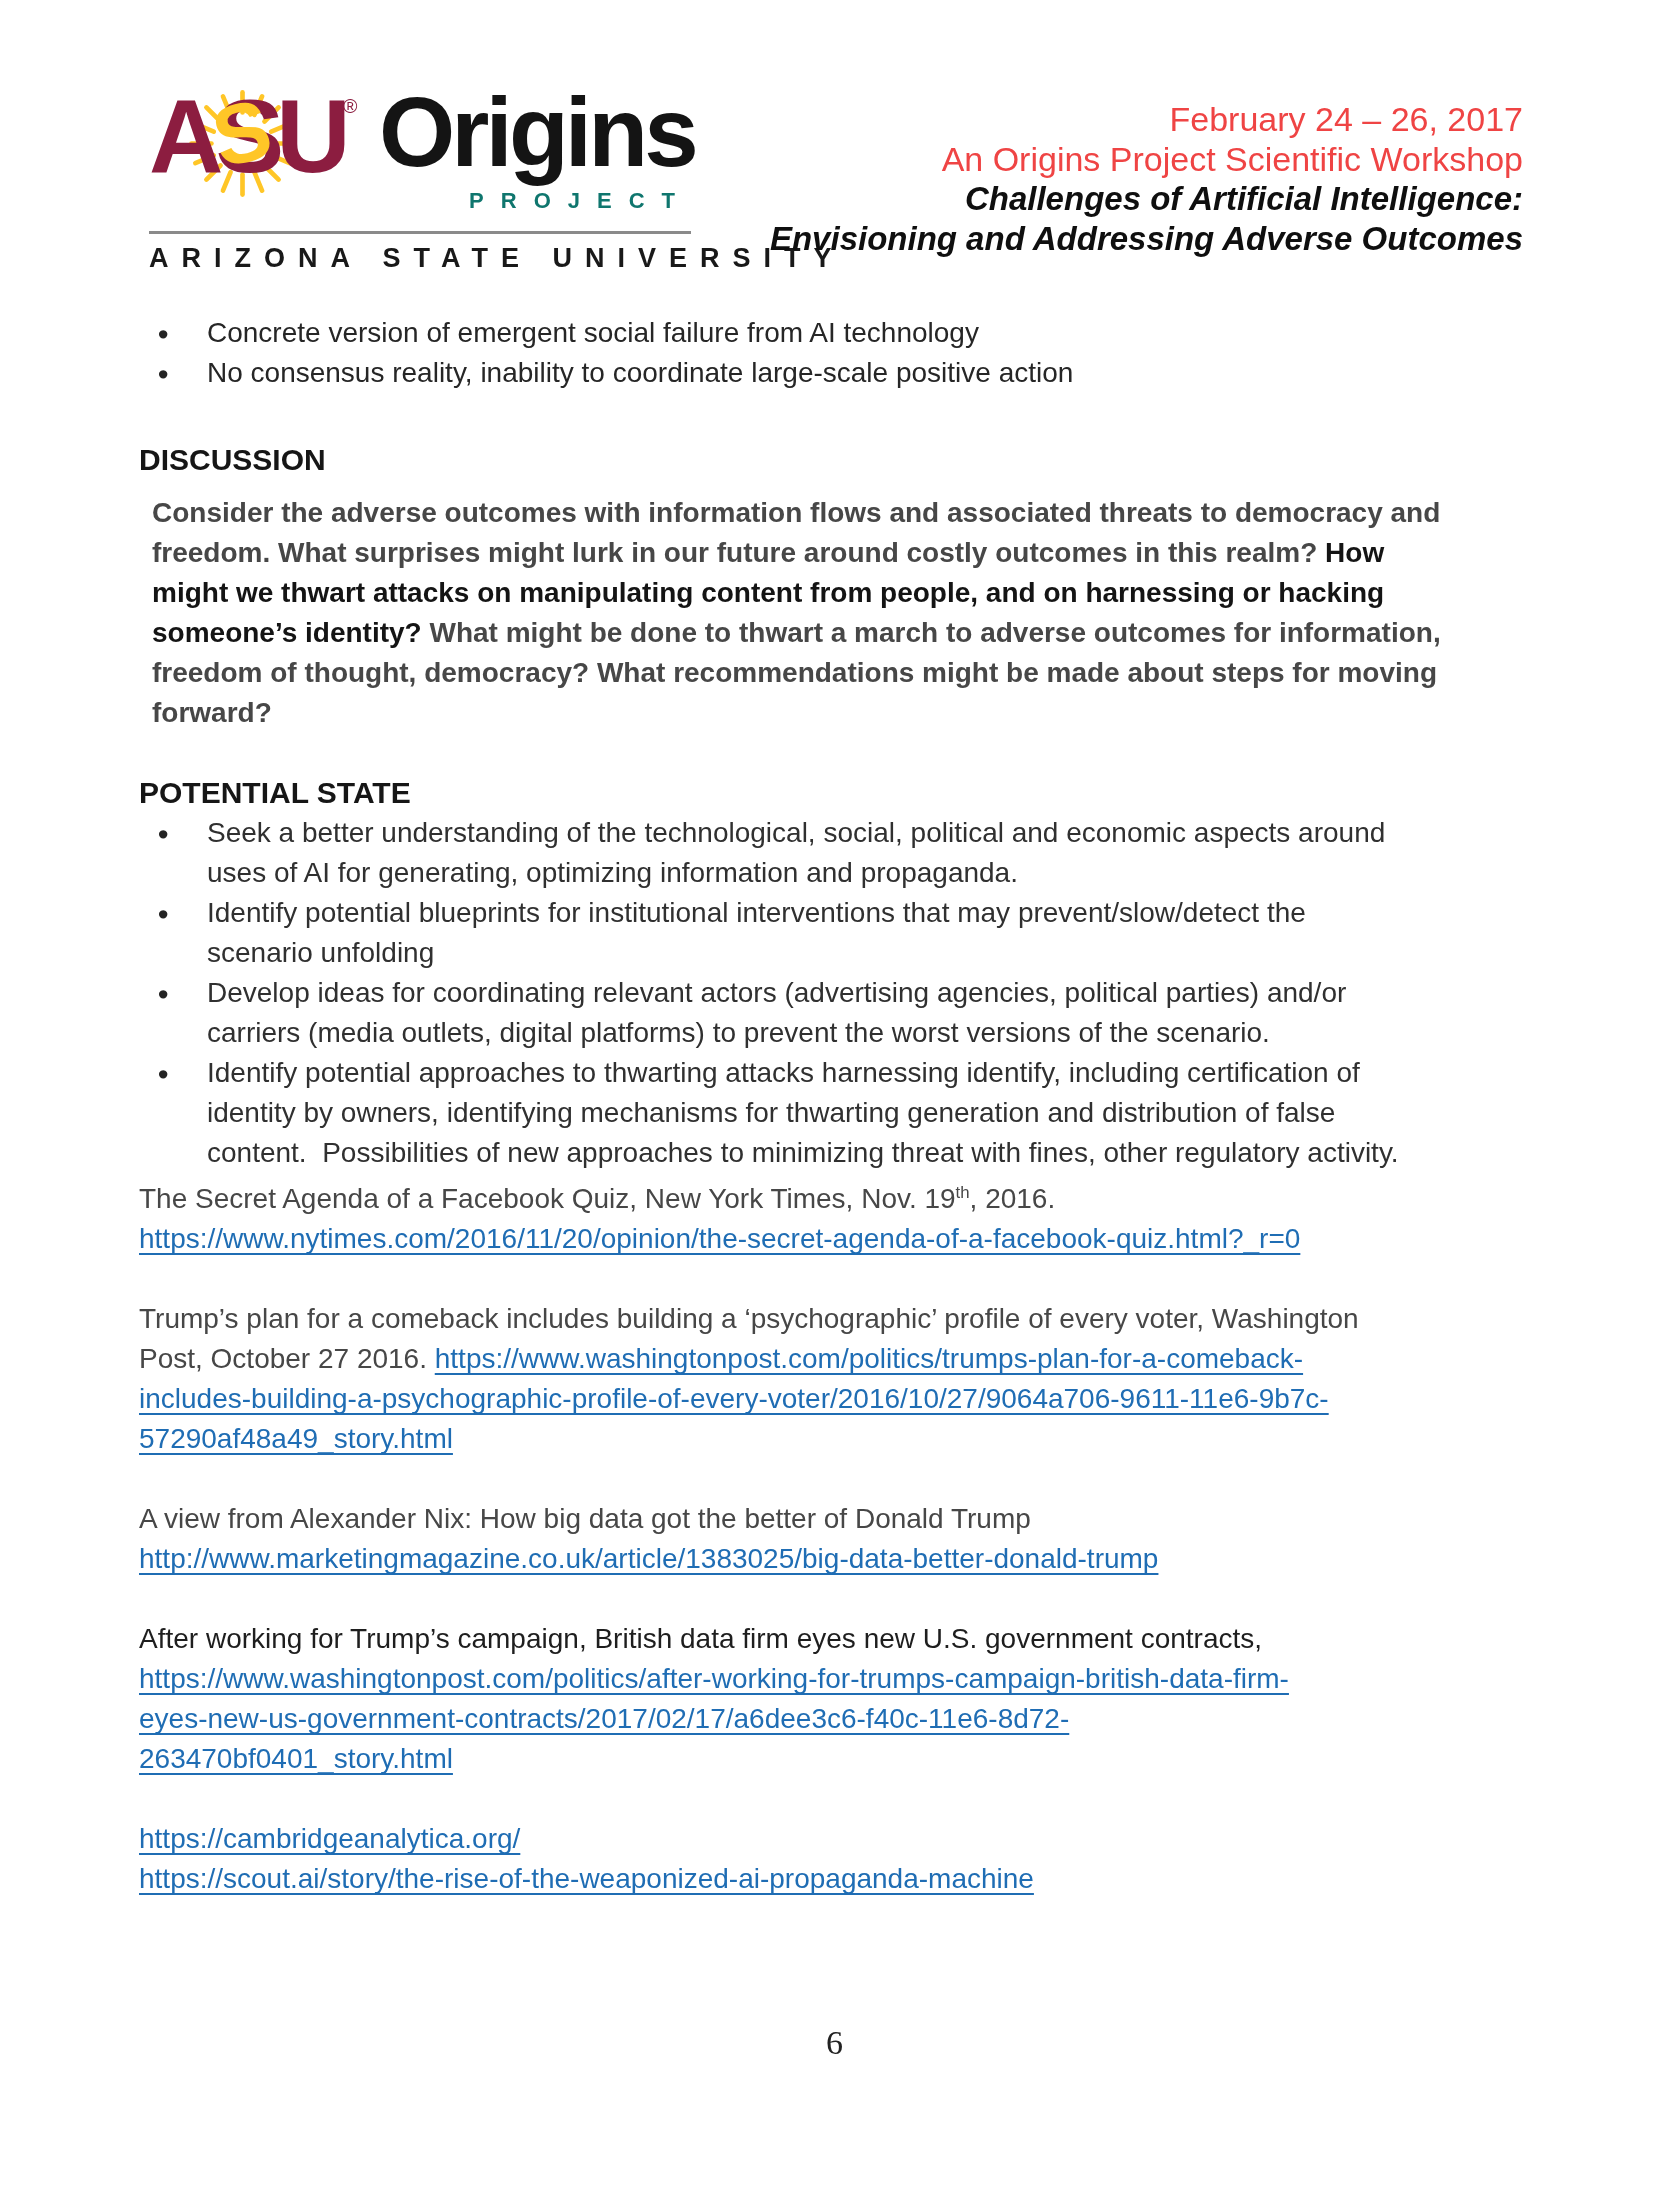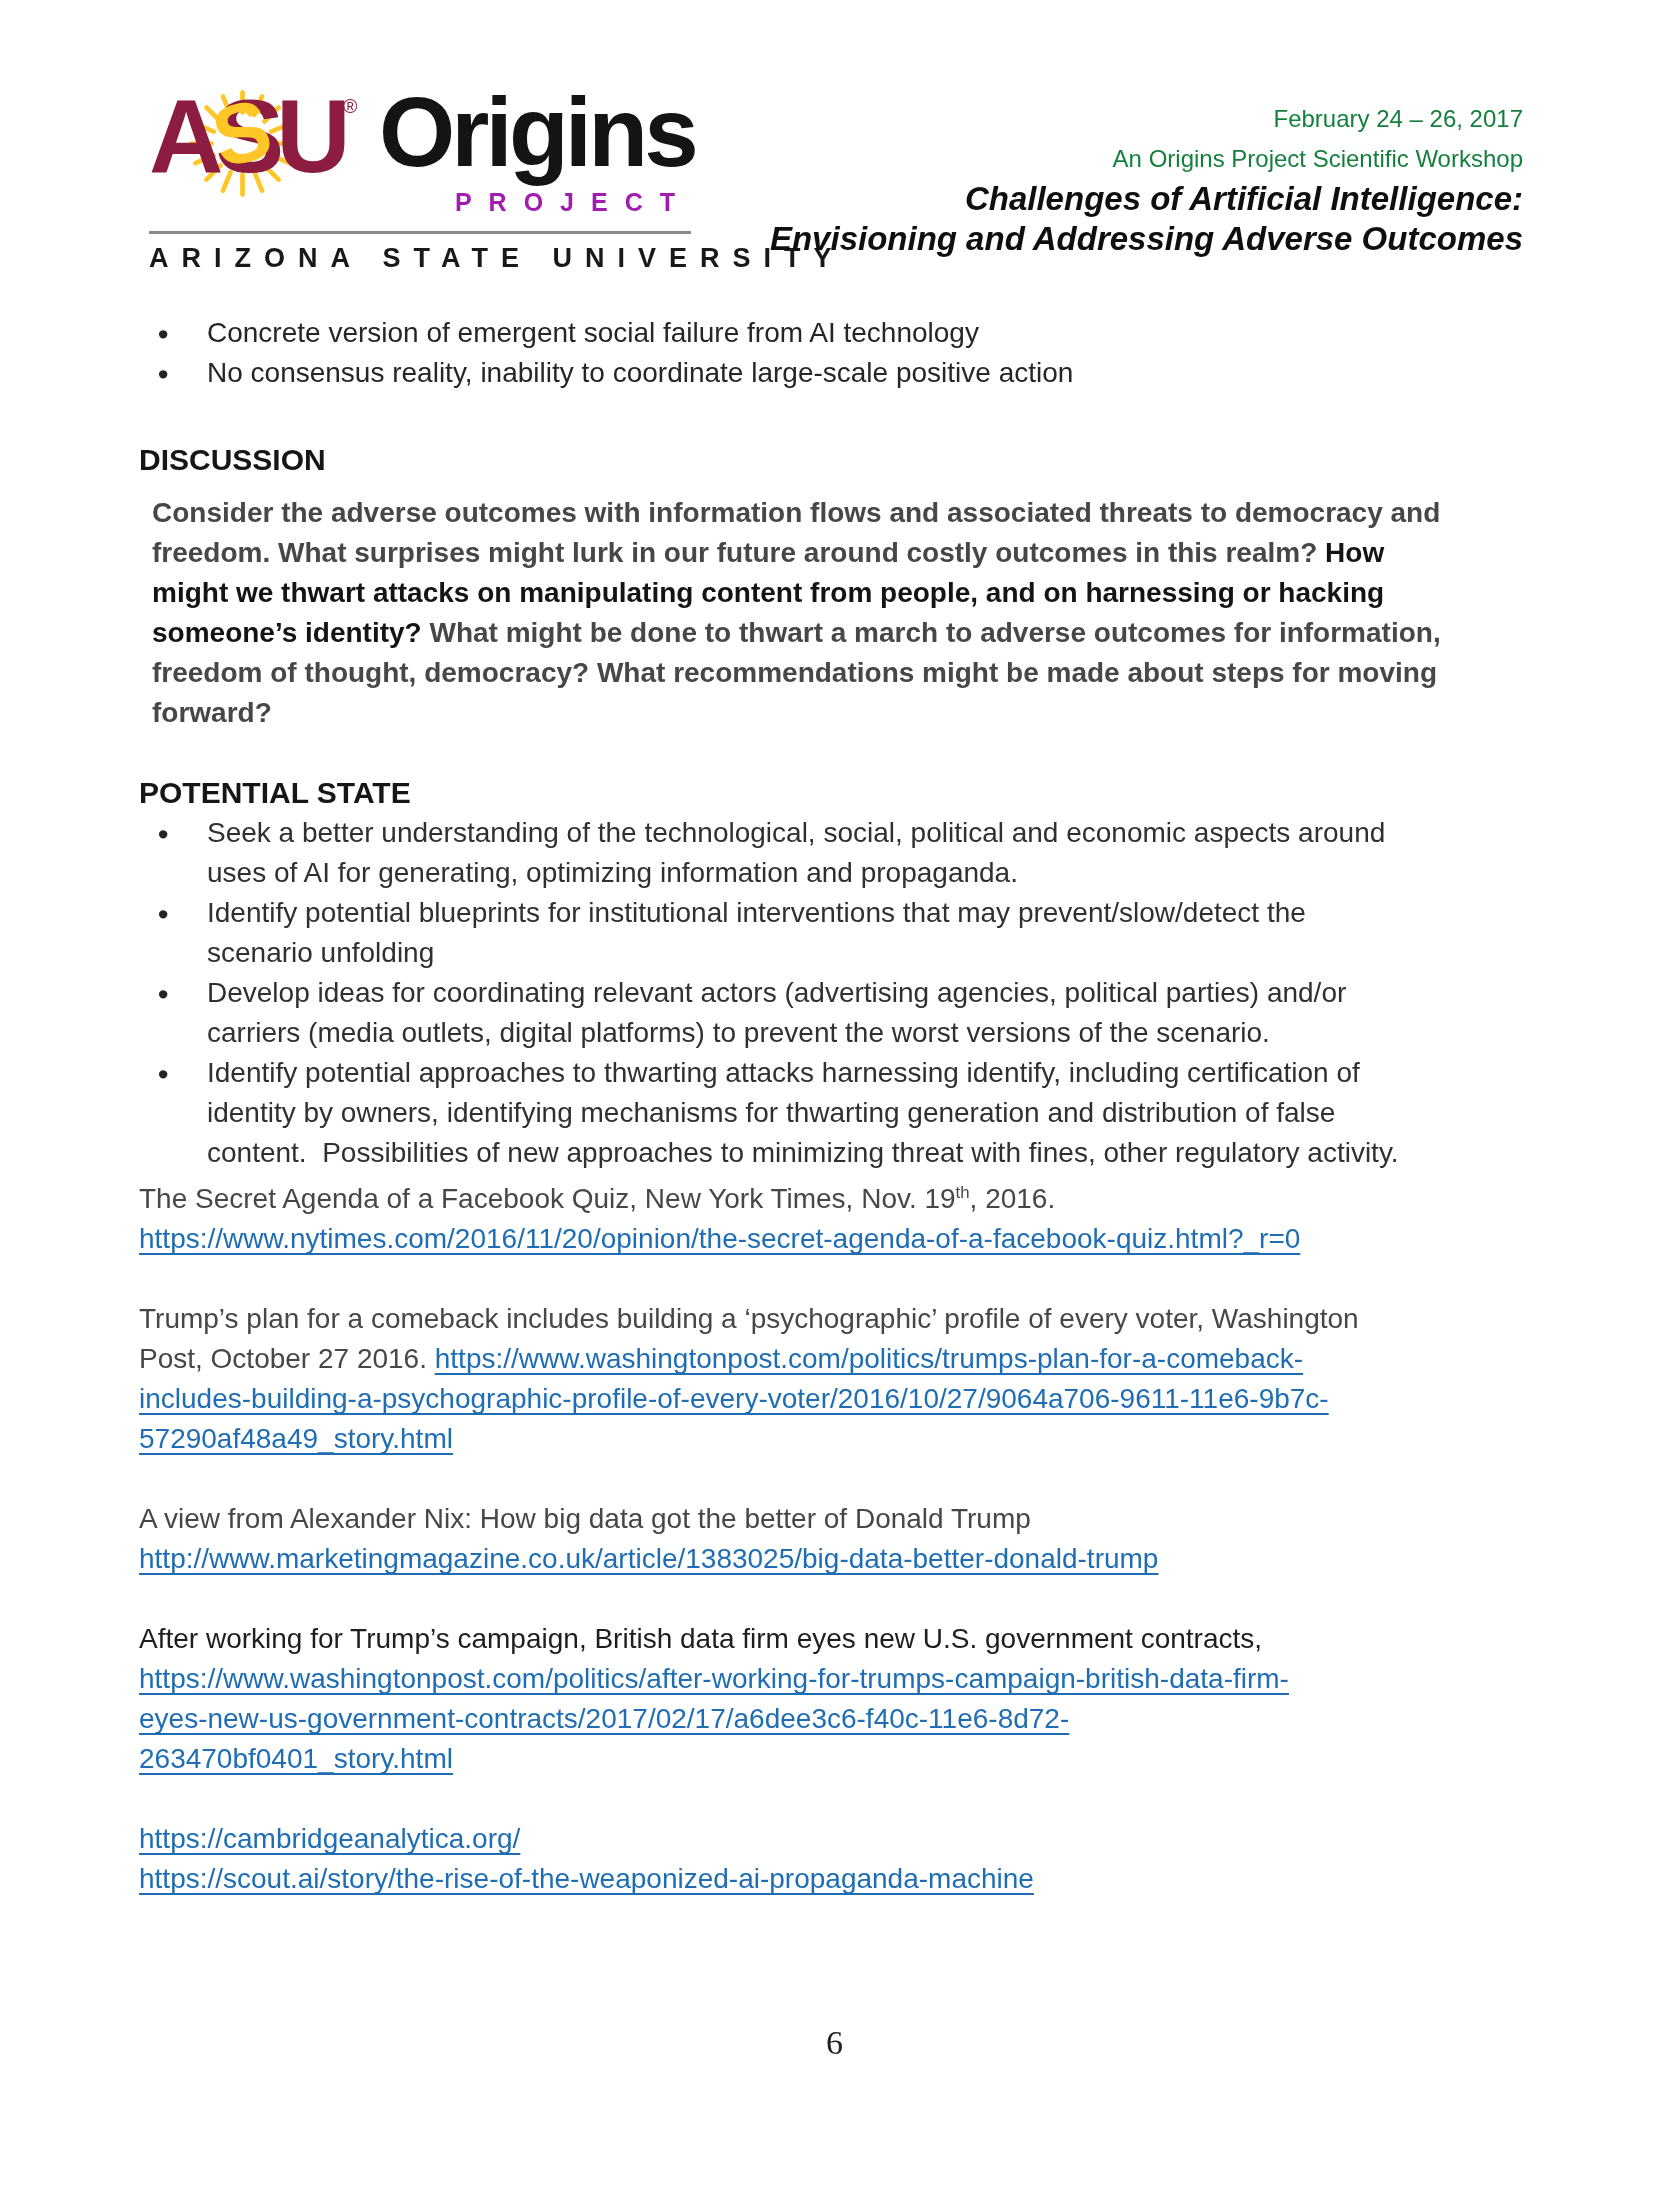--- a/index.html
+++ b/index.html
@@ -27,31 +27,31 @@
     transform:rotate(-14deg);
   }
   .reg-mark{position:absolute;left:194px;top:-2.6px;z-index:3;font-size:19.6px;color:#8C1D40;}
   .origins-word{
     position:absolute;left:230px;top:-9.2px;
     font-size:98px;line-height:98px;font-weight:800;
     letter-spacing:-3.9px;color:#141414;
   }
   .project-word{
     position:absolute;right:0px;top:96px;
-    font-size:25px;font-weight:600;letter-spacing:17px;color:#a21caf;
+    font-size:22px;font-weight:600;letter-spacing:17px;color:#0f766e;
   }
   .logo-rule{position:absolute;left:0;top:139px;width:542px;height:2.6px;background:#8a8a8a;}
   .univ-word{
     position:absolute;left:0;top:151px;
     font-size:27px;font-weight:700;letter-spacing:13px;color:#191919;white-space:nowrap;
   }
 
   
   .header-right{position:absolute;top:99px;right:146px;text-align:right;line-height:40px;}
-  .hr-line{font-size:24px;color:#15803d;}
+  .hr-line{font-size:34px;color:#ef4444;}
   .hr-line.em{font-size:33px;font-weight:bold;font-style:italic;color:#0f0f0f;}
 
   
   .main{
     position:absolute;left:139px;top:313px;width:1479px;
     font-size:28px;line-height:40px;
   }
   .pre{white-space:pre-line;}
   h2{
     font-size:30px;line-height:40px;font-weight:bold;color:#161616;

